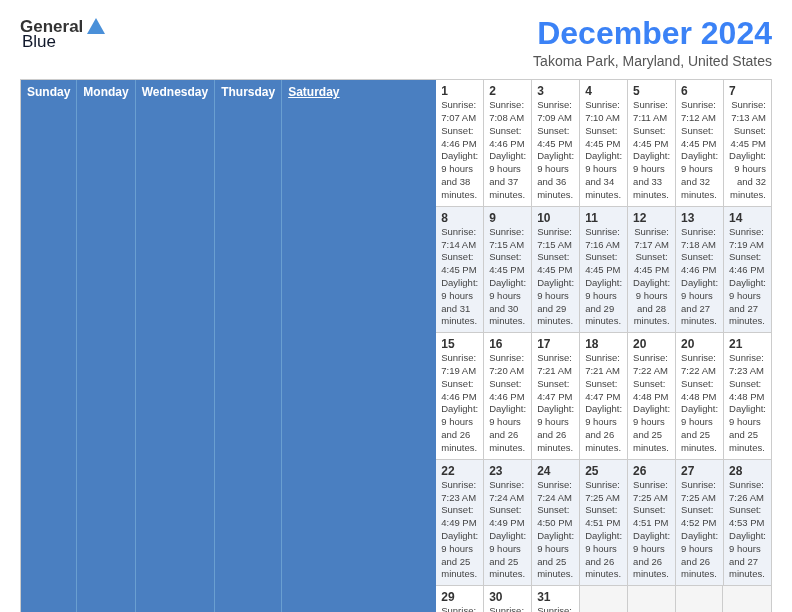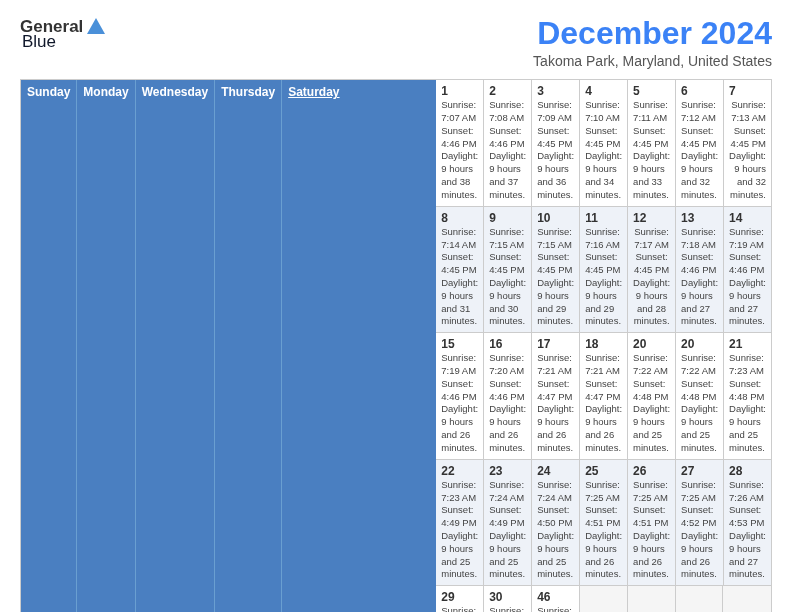--- a/index.html
+++ b/index.html
@@ -322,21 +322,21 @@
 Sunset: 4:53 PM
 Daylight: 9 hours and 27 minutes.</div>
           </div>
           <div class="cal-cell">
             <span class="day-num">30</span>
             <div class="info" style="white-space: pre-line;">Sunrise: 7:26 AM
 Sunset: 4:54 PM
 Daylight: 9 hours and 27 minutes.</div>
           </div>
           <div class="cal-cell">
-            <span class="day-num">46</span>
+            <span class="day-num">31</span>
             <div class="info" style="white-space: pre-line;">Sunrise: 7:26 AM
 Sunset: 4:55 PM
 Daylight: 9 hours and 28 minutes.</div>
           </div>
           <div class="cal-cell empty"></div>
           <div class="cal-cell empty"></div>
           <div class="cal-cell empty"></div>
           <div class="cal-cell empty"></div>
         </div>
       </div>

